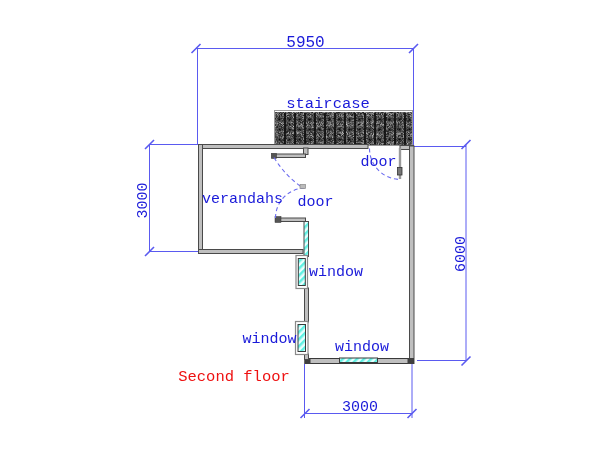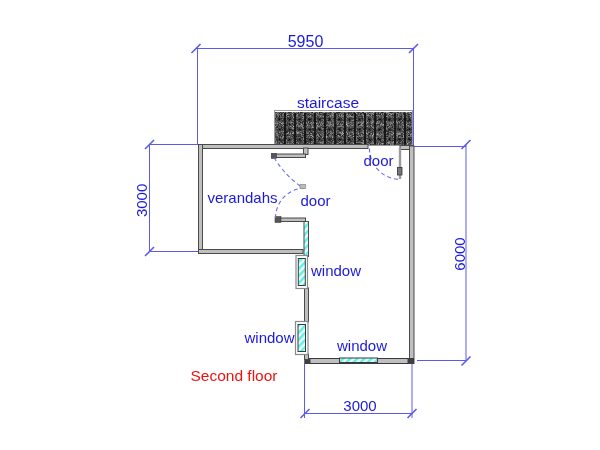--- a/index.html
+++ b/index.html
@@ -1,16 +1,16 @@
 <!DOCTYPE html>
 <html><head>
 <meta charset="utf-8">
 <style>
   html,body{margin:0;padding:0;background:#ffffff;}
-  #canvas{width:600px;height:450px;position:relative;font-family:Liberation Sans, sans-serif;}
+  #canvas{width:600px;height:450px;position:relative;font-family:Liberation Mono, monospace;}
 </style>
 </head>
 <body>
 <div id="canvas">
 <svg width="600" height="450" viewBox="0 0 600 450">
   <defs>
     <filter id="grain" x="0" y="0" width="100%" height="100%" color-interpolation-filters="sRGB">
       <feTurbulence type="turbulence" baseFrequency="0.9" numOctaves="2" seed="3"></feTurbulence>
       <feColorMatrix type="saturate" values="0"></feColorMatrix>
       <feComponentTransfer>

